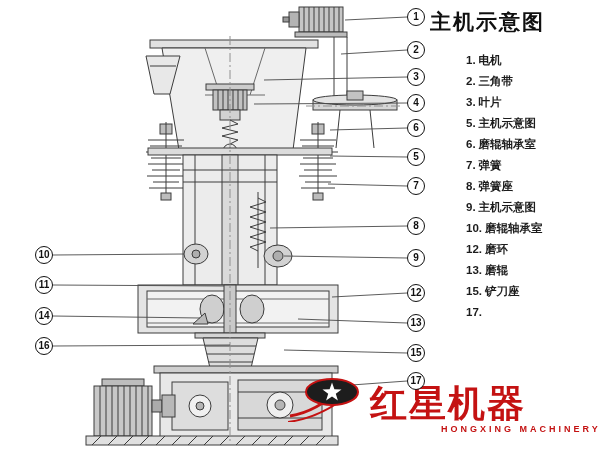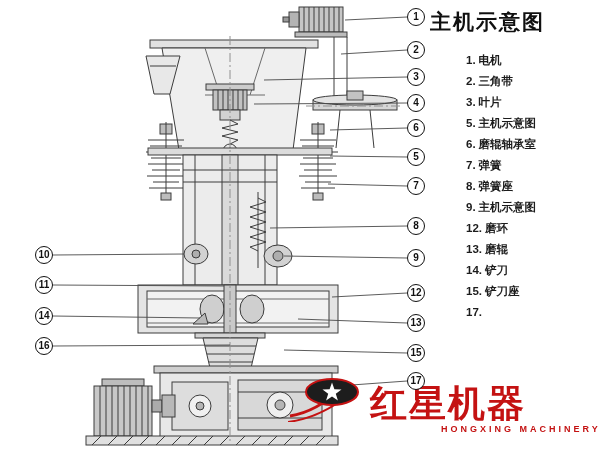--- a/index.html
+++ b/index.html
@@ -179,23 +179,23 @@
     <div class="legend-title">主机示意图</div>
     <div class="legend-list">
       <div class="lrow"><span class="lnum">1.</span><span>电机</span></div>
       <div class="lrow"><span class="lnum">2.</span><span>三角带</span></div>
       <div class="lrow"><span class="lnum">3.</span><span>叶片</span></div>
       <div class="lrow"><span class="lnum">5.</span><span>主机示意图</span></div>
       <div class="lrow"><span class="lnum">6.</span><span>磨辊轴承室</span></div>
       <div class="lrow"><span class="lnum">7.</span><span>弹簧</span></div>
       <div class="lrow"><span class="lnum">8.</span><span>弹簧座</span></div>
       <div class="lrow"><span class="lnum">9.</span><span>主机示意图</span></div>
+      <div class="lrow"><span class="lnum">10.</span><span>磨辊轴承室</span></div>
       <div class="lrow"><span class="lnum">12.</span><span>磨环</span></div>
       <div class="lrow"><span class="lnum">13.</span><span>磨辊</span></div>
-      <div class="lrow"><span class="lnum">14.</span><span>铲刀</span></div>
       <div class="lrow"><span class="lnum">15.</span><span>铲刀座</span></div>
       <div class="lrow"><span class="lnum">17.</span><span></span></div>
     </div>
   </div>
 
   <div class="watermark">
     <div class="wm-top">
       <svg class="wm-logo" width="78" height="50" viewBox="0 0 78 50">
         <path d="M2 44 Q28 40 54 16" stroke="#c41212" stroke-width="3" fill="none"></path>
         <path d="M0 50 Q32 46 62 22" stroke="#c41212" stroke-width="2" fill="none"></path>

